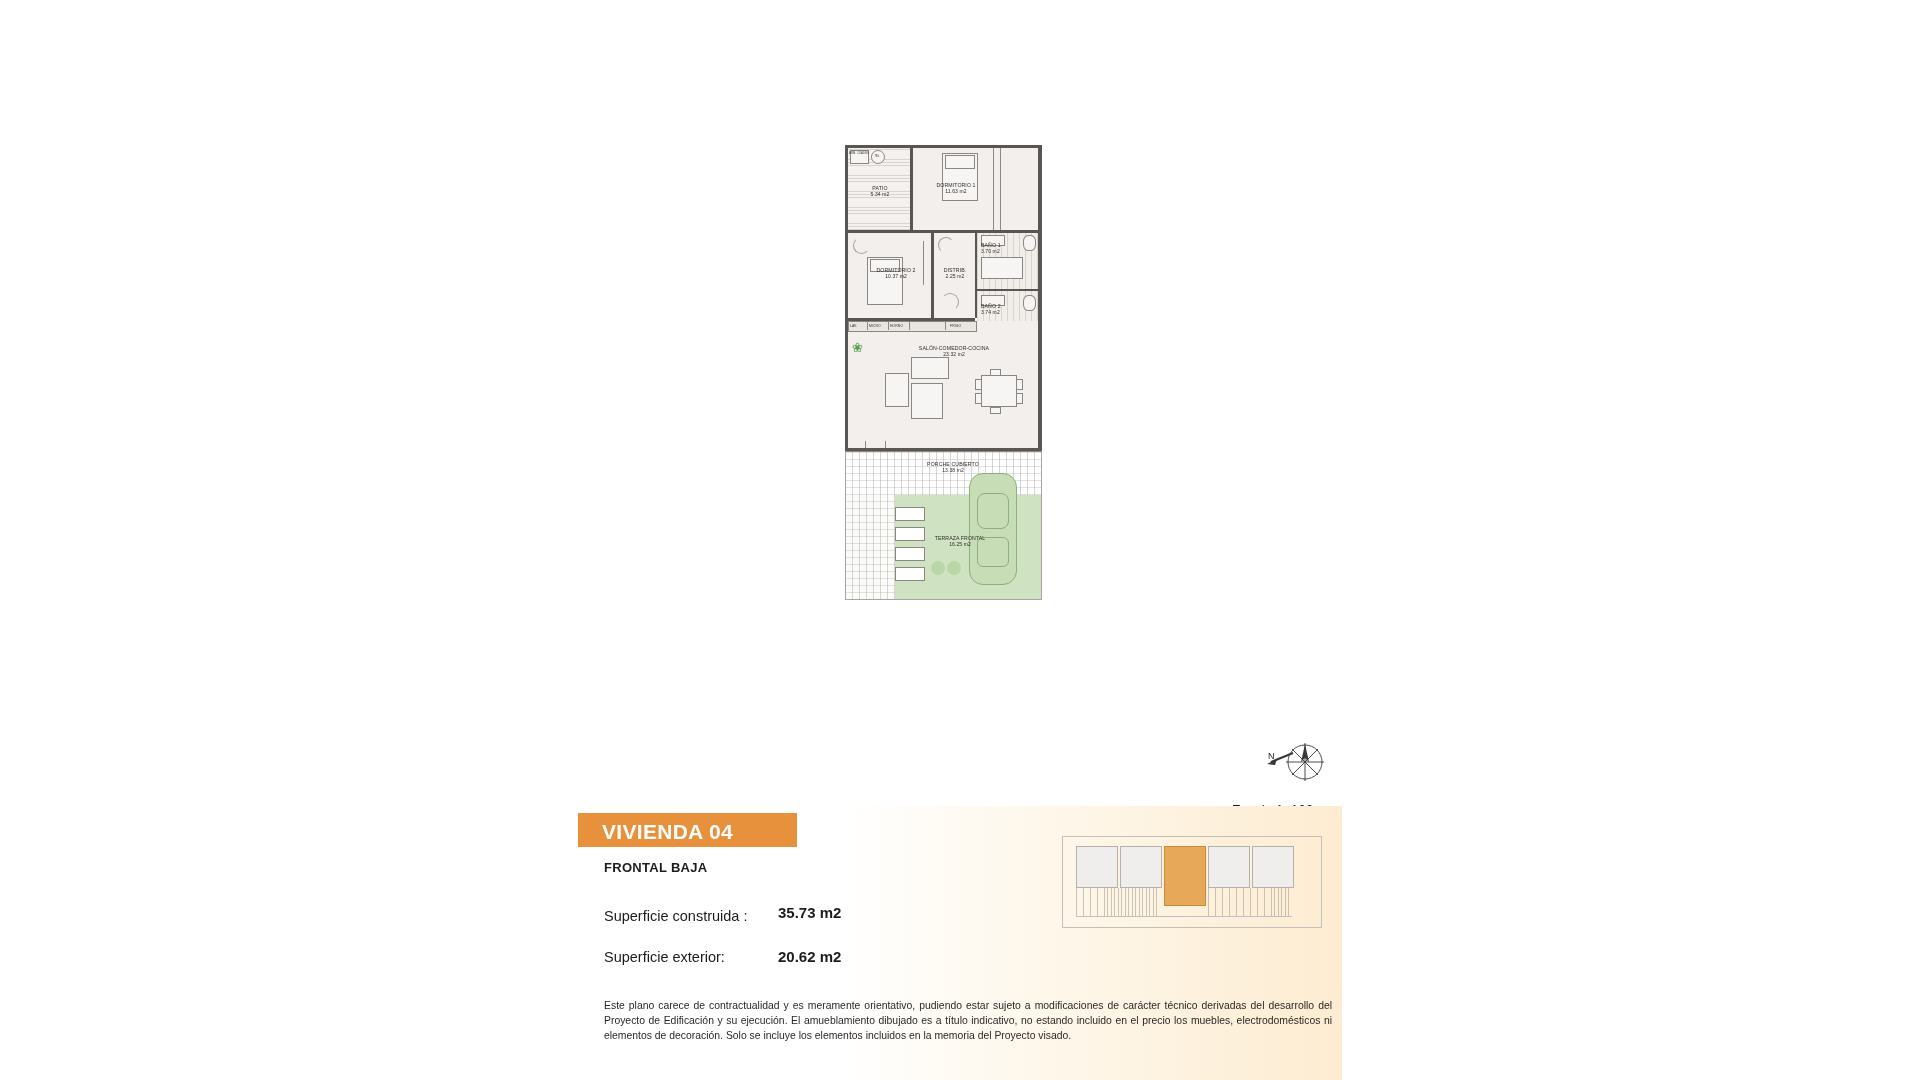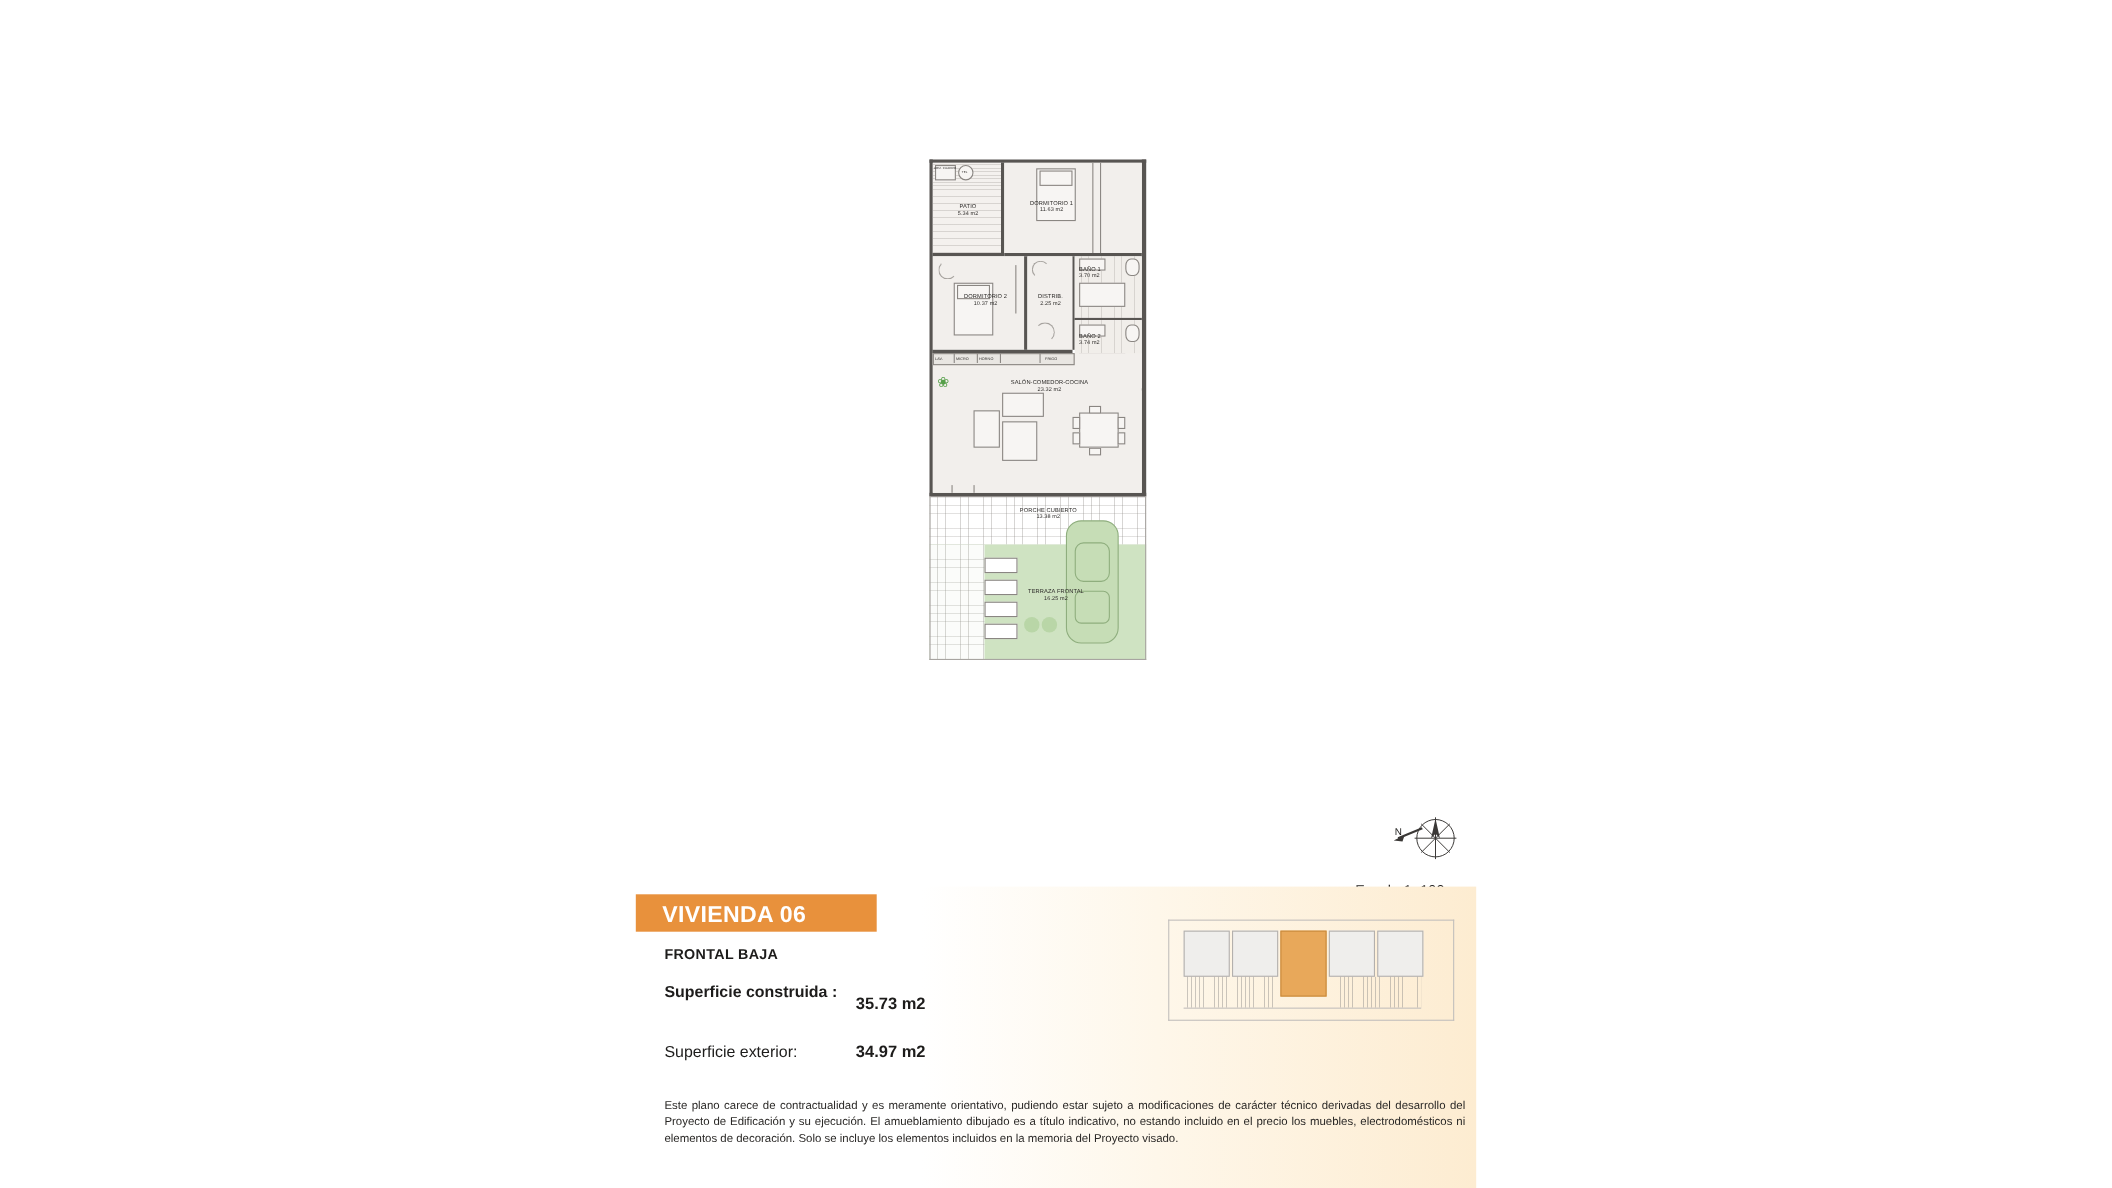--- a/index.html
+++ b/index.html
@@ -360,30 +360,30 @@
       <polygon points="4,26 14,21 12,27" fill="#3a3836"></polygon>
       <text x="5" y="21" font-family="Liberation Sans, sans-serif" font-size="9" fill="#1d1c1b">N</text>
     </svg>
   </div>
 
   <div class="scale-text">Escala 1: 100</div>
 
   <div class="bottom">
 
     <div class="title-badge">
-      <span>VIVIENDA 06</span>
+      <span>VIVIENDA 04</span>
     </div>
 
     <div class="planta">FRONTAL BAJA</div>
 
-    <div class="row-label" style="left:26px; top:88px;font-weight:bold;">Superficie construida :</div>
+    <div class="row-label" style="left:26px; top:102px;">Superficie construida :</div>
     <div class="row-value" style="left:200px; top:98px;">35.73 m2</div>
 
     <div class="row-label" style="left:26px; top:143px;">Superficie exterior:</div>
-    <div class="row-value" style="left:200px; top:142px;">34.97 m2</div>
+    <div class="row-value" style="left:200px; top:142px;">20.62 m2</div>
 
     <div class="disclaimer">Este plano carece de contractualidad y es meramente orientativo, pudiendo estar sujeto a modificaciones de carácter técnico derivadas del desarrollo del Proyecto de Edificación y su ejecución. El amueblamiento dibujado es a título indicativo, no estando incluido en el precio los muebles, electrodomésticos ni elementos de decoración. Solo se incluye los elementos incluidos en la memoria del Proyecto visado.</div>
 
     <div style="position:absolute; left:484px; top:30px; width:260px; height:92px;">
       <div class="kp-line" style="left:0px; top:0px; width:260px; height:0.8px;"></div>
       <div class="kp-line" style="left:0px; top:0px; width:0.8px; height:92px;"></div>
       <div class="kp-line" style="left:259px; top:0px; width:0.8px; height:92px;"></div>
       <div class="kp-line" style="left:0px; top:91px; width:260px; height:0.8px;"></div>
 
       <div class="kp-block" style="left:14px; top:10px; width:40px; height:40px;"></div>

